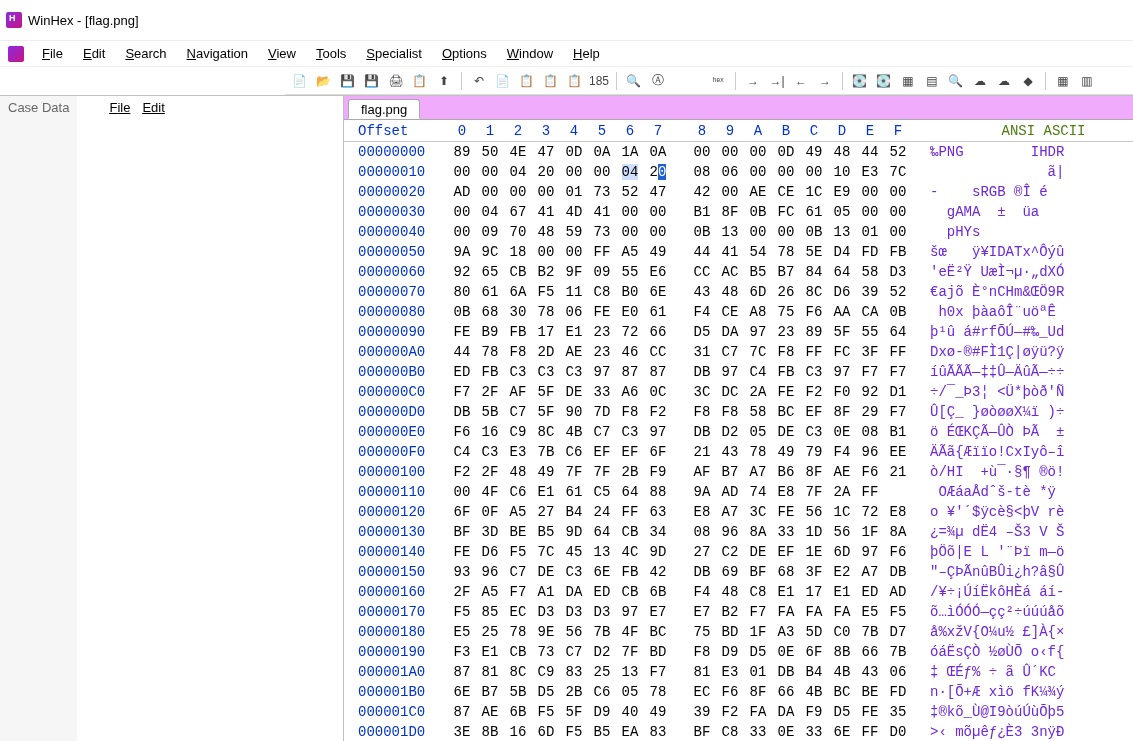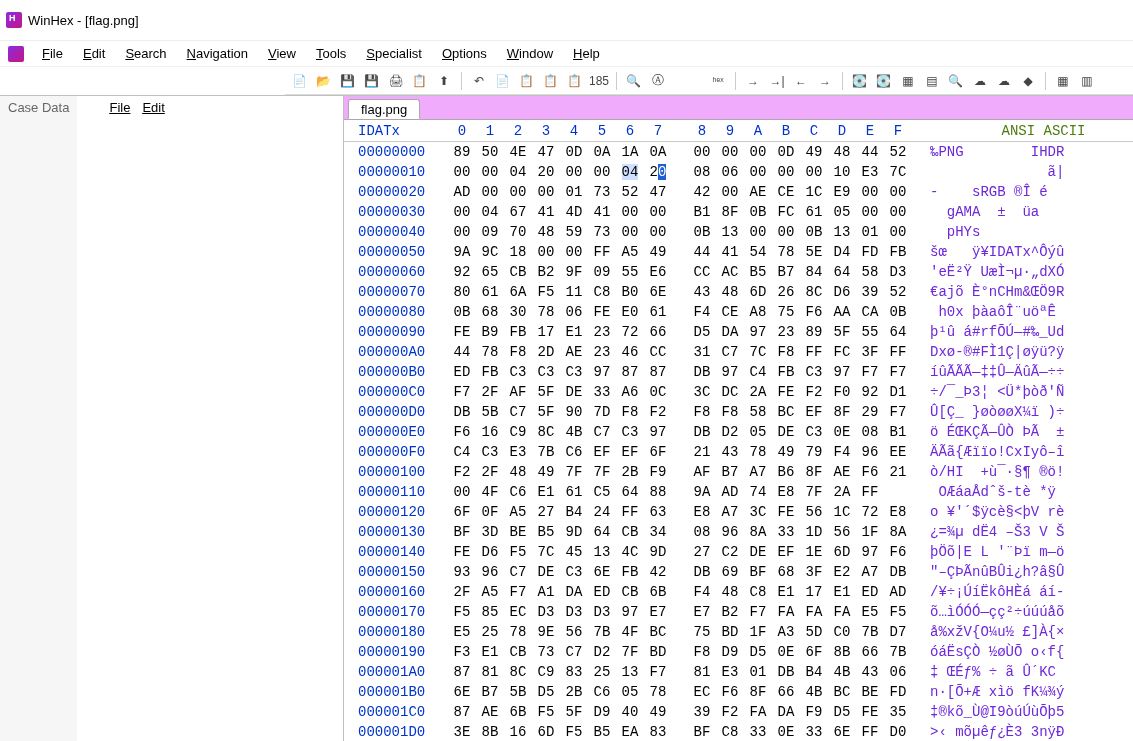--- a/index.html
+++ b/index.html
@@ -233,21 +233,21 @@
         <div class="menu-item"><span style="text-decoration:underline">E</span>dit</div>
       </div>
     <div class="side-body"></div>
   </div>
 
   <div class="hexpane">
     <div class="tabstrip">
       <div class="tab">flag.png</div>
     </div>
     <div class="hex-header">
-      <div class="col-offset">IDATx</div>
+      <div class="col-offset">Offset</div>
       <div class="col-hex" id="hdr-hex"><div class="hbyte">0</div><div class="hbyte">1</div><div class="hbyte">2</div><div class="hbyte">3</div><div class="hbyte">4</div><div class="hbyte">5</div><div class="hbyte">6</div><div class="hbyte">7</div><div class="gap8"></div><div class="hbyte">8</div><div class="hbyte">9</div><div class="hbyte">A</div><div class="hbyte">B</div><div class="hbyte">C</div><div class="hbyte">D</div><div class="hbyte">E</div><div class="hbyte">F</div></div>
       <div class="col-ascii" style="padding-left:60px;">ANSI ASCII</div>
       <div class="hex-scroll-gutter"></div>
     </div>
     <div class="hex-body" id="hex-body">
         <div class="hex-row"><div class="col-offset">00000000</div><div class="col-hex"><div class="hbyte">89</div><div class="hbyte">50</div><div class="hbyte">4E</div><div class="hbyte">47</div><div class="hbyte">0D</div><div class="hbyte">0A</div><div class="hbyte">1A</div><div class="hbyte">0A</div><div class="gap8"></div><div class="hbyte">00</div><div class="hbyte">00</div><div class="hbyte">00</div><div class="hbyte">0D</div><div class="hbyte">49</div><div class="hbyte">48</div><div class="hbyte">44</div><div class="hbyte">52</div></div><div class="col-ascii">‰PNG        IHDR</div></div>
         <div class="hex-row"><div class="col-offset">00000010</div><div class="col-hex"><div class="hbyte">00</div><div class="hbyte">00</div><div class="hbyte">04</div><div class="hbyte">20</div><div class="hbyte">00</div><div class="hbyte">00</div><div class="hbyte"><span class="selbyte-pale">04</span></div><div class="hbyte"><span>2</span><span class="selbyte">0</span></div><div class="gap8"></div><div class="hbyte">08</div><div class="hbyte">06</div><div class="hbyte">00</div><div class="hbyte">00</div><div class="hbyte">00</div><div class="hbyte">10</div><div class="hbyte">E3</div><div class="hbyte">7C</div></div><div class="col-ascii">              ã|</div></div>
         <div class="hex-row"><div class="col-offset">00000020</div><div class="col-hex"><div class="hbyte">AD</div><div class="hbyte">00</div><div class="hbyte">00</div><div class="hbyte">00</div><div class="hbyte">01</div><div class="hbyte">73</div><div class="hbyte">52</div><div class="hbyte">47</div><div class="gap8"></div><div class="hbyte">42</div><div class="hbyte">00</div><div class="hbyte">AE</div><div class="hbyte">CE</div><div class="hbyte">1C</div><div class="hbyte">E9</div><div class="hbyte">00</div><div class="hbyte">00</div></div><div class="col-ascii">-    sRGB ®Î é  </div></div>
         <div class="hex-row"><div class="col-offset">00000030</div><div class="col-hex"><div class="hbyte">00</div><div class="hbyte">04</div><div class="hbyte">67</div><div class="hbyte">41</div><div class="hbyte">4D</div><div class="hbyte">41</div><div class="hbyte">00</div><div class="hbyte">00</div><div class="gap8"></div><div class="hbyte">B1</div><div class="hbyte">8F</div><div class="hbyte">0B</div><div class="hbyte">FC</div><div class="hbyte">61</div><div class="hbyte">05</div><div class="hbyte">00</div><div class="hbyte">00</div></div><div class="col-ascii">  gAMA  ±  üa   </div></div>
         <div class="hex-row"><div class="col-offset">00000040</div><div class="col-hex"><div class="hbyte">00</div><div class="hbyte">09</div><div class="hbyte">70</div><div class="hbyte">48</div><div class="hbyte">59</div><div class="hbyte">73</div><div class="hbyte">00</div><div class="hbyte">00</div><div class="gap8"></div><div class="hbyte">0B</div><div class="hbyte">13</div><div class="hbyte">00</div><div class="hbyte">00</div><div class="hbyte">0B</div><div class="hbyte">13</div><div class="hbyte">01</div><div class="hbyte">00</div></div><div class="col-ascii">  pHYs          </div></div>

